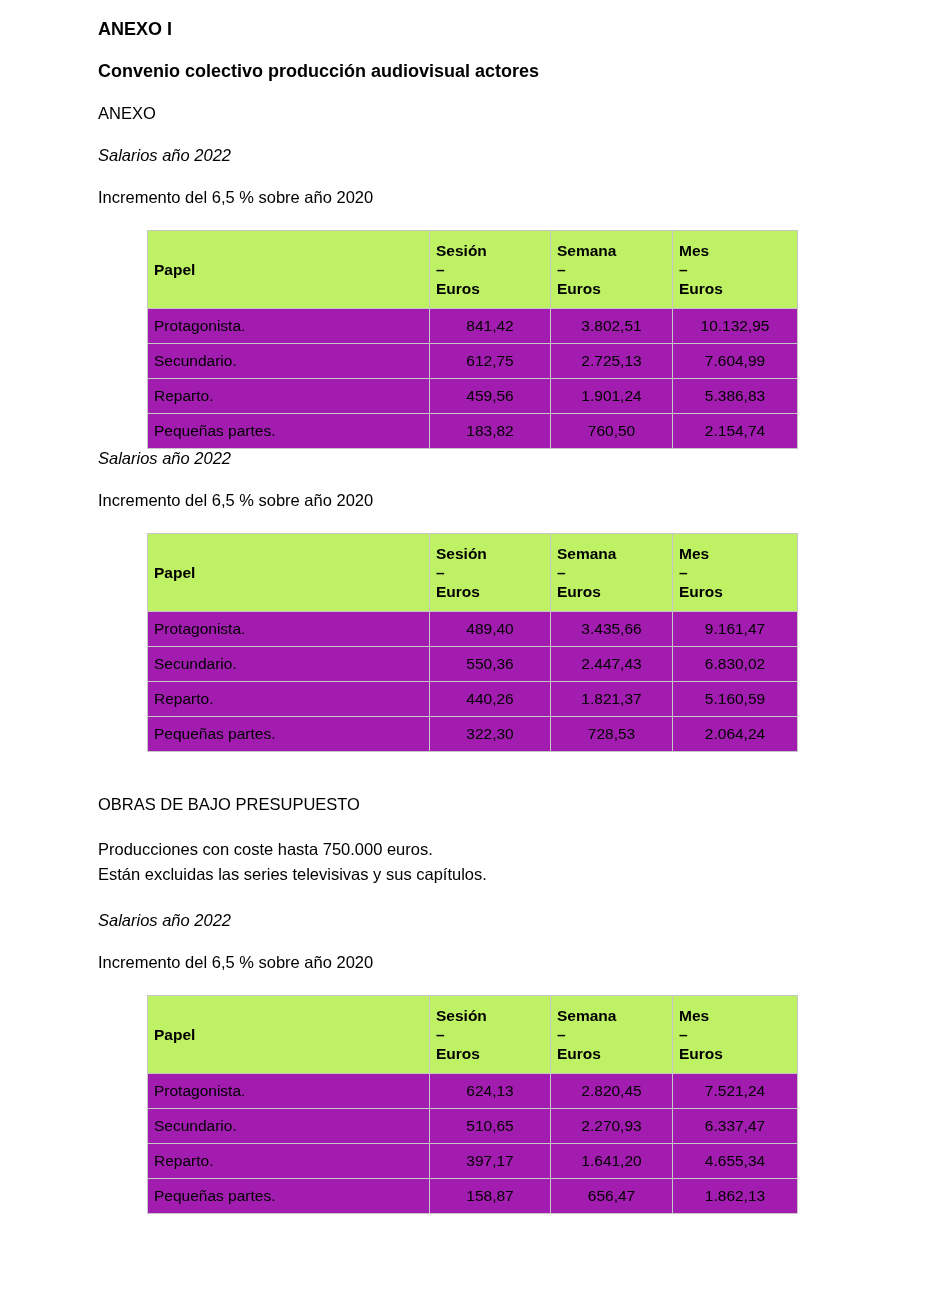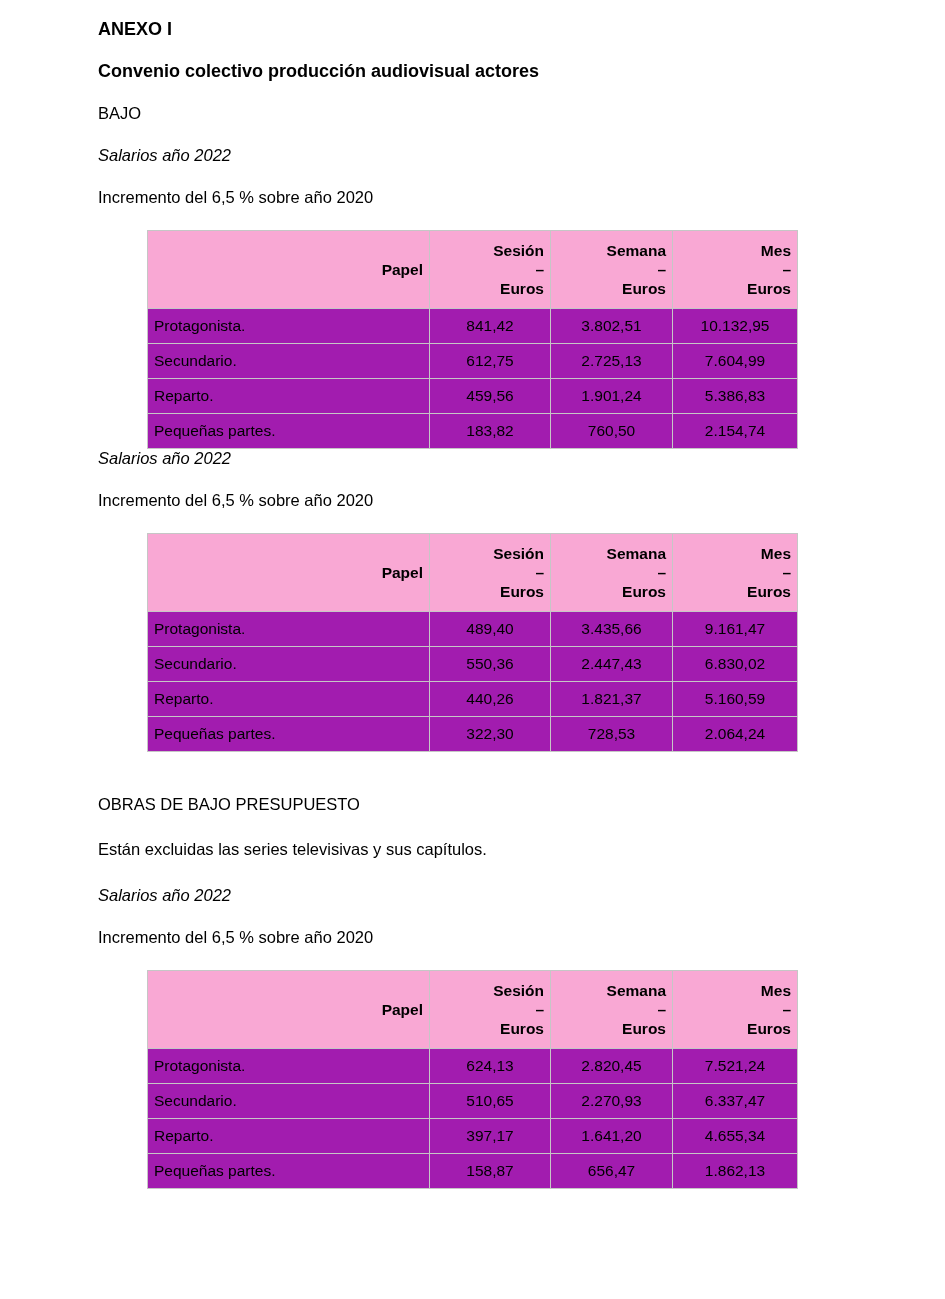--- a/index.html
+++ b/index.html
@@ -34,23 +34,23 @@
     width: 650px;
     margin: 0 auto;
     border-collapse: collapse;
     table-layout: fixed;
   }
   table.salary th, table.salary td {
     border: 1px solid #c6c6c6;
     font-size: 15.5px;
   }
   table.salary th {
-    background: #f9a8d4;
+    background: #bef264;
     font-weight: 700;
-    text-align: right;
+    text-align: left;
     vertical-align: middle;
     padding: 10px 6px;
     line-height: 19px;
   }
   table.salary td {
     background: #a21caf;
     padding: 8px 6px;
     line-height: 18px;
     vertical-align: middle;
   }
@@ -58,21 +58,21 @@
   td.num { text-align: center; padding-right: 25px; }
 </style>
 </head>
 <body>
 
 <div class="page">
 
   <p class="line title">ANEXO I</p>
   <p class="line title">Convenio colectivo producción audiovisual actores</p>
 
-  <p class="line">BAJO</p>
+  <p class="line">ANEXO</p>
   <p class="line italic">Salarios año 2022</p>
   <p class="line">Incremento del 6,5 % sobre año 2020</p>
 
   <table class="salary">
     <colgroup>
       <col style="width:282px">
         <col style="width:121px">
         <col style="width:122px">
         <col style="width:125px">
     </colgroup>
@@ -182,20 +182,21 @@
         <td class="num">322,30</td>
         <td class="num">728,53</td>
         <td class="num">2.064,24</td>
       </tr>
     </tbody>
   </table>
 
   <p class="line gap-top">OBRAS DE BAJO PRESUPUESTO</p>
 
   <div class="notes">
+    <div>Producciones con coste hasta 750.000 euros.</div>
     <div>Están excluidas las series televisivas y sus capítulos.</div>
   </div>
 
   <p class="line italic">Salarios año 2022</p>
   <p class="line">Incremento del 6,5 % sobre año 2020</p>
 
   <table class="salary">
     <colgroup>
       <col style="width:282px">
         <col style="width:121px">

